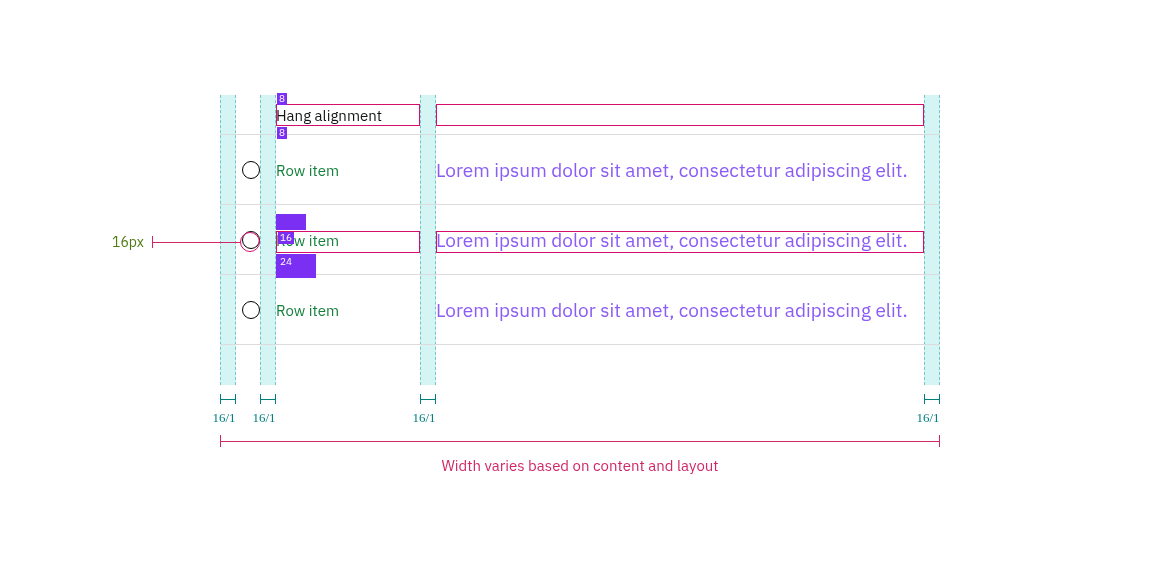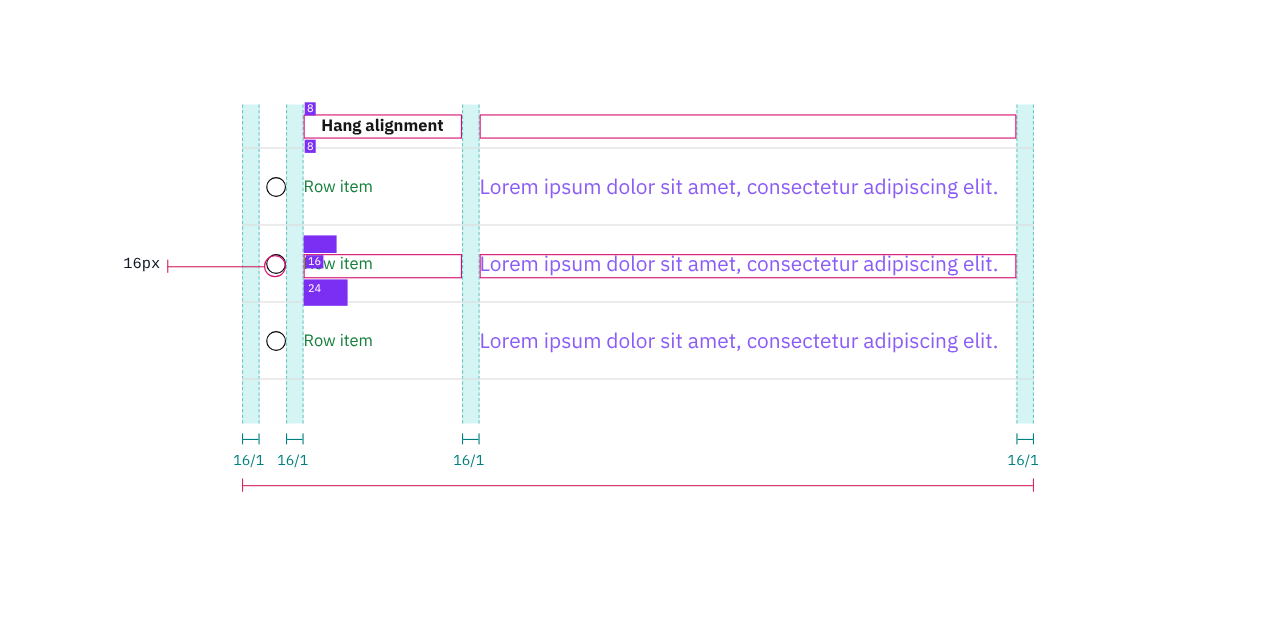--- a/index.html
+++ b/index.html
@@ -47,24 +47,23 @@
     position: absolute;
     left: 216px;
     top: 50%;
     transform: translateY(-50%);
     font-size: 19px;
     color: #8b5cf6;
     width: 490px;
   }
   .row.header .cell-col1,
   .row.header .cell-col2 {
-    font-weight: 700;
+    font-weight: 400;
     color: #161616;
     font-size: 15px;
-    padding-left: 16px;
   }
   .radio {
     position: absolute;
     left: 22px;
     top: 50%;
     transform: translateY(-50%);
     width: 18px;
     height: 18px;
     border: 1.5px solid #000;
     border-radius: 50%;
@@ -86,20 +85,21 @@
   .g3 { left: 420px; width: 16px; }
   .g4 { left: 924px; width: 16px; }
 
   
   .meas {
     position: absolute;
     top: 394px;
     font-size: 13px;
     color: #008080;
     text-align: center;
+    font-family: Liberation Serif, serif;
   }
   .meas .bar {
     position: relative;
     height: 10px;
     border-left: 1px solid #008080;
     border-right: 1px solid #008080;
   }
   .meas .bar::after {
     content: "";
     position: absolute;
@@ -166,22 +166,21 @@
     position: absolute;
     border-top: 1px solid #d12765;
   }
   .callout-tick {
     position: absolute;
     border-left: 1px solid #d12765;
   }
   .callout-label {
     position: absolute;
     font-size: 14px;
-    color: #0f172a;
-    font-family: Liberation Mono, monospace;
+    color: #4d7c0f;
   }
 </style>
 </head>
 <body>
 
 <div class="canvas">
 
   <div class="guide g1"></div>
   <div class="guide g2"></div>
   <div class="guide g3"></div>
@@ -240,14 +239,15 @@
   <div class="meas" style="left:420px; width:16px;">
     <div class="bar"></div>
     <div class="lbl" style="margin-left:-8px;">16/1</div>
   </div>
   <div class="meas" style="left:924px; width:16px;">
     <div class="bar"></div>
     <div class="lbl" style="margin-left:-8px;">16/1</div>
   </div>
 
   <div class="fullwidth-bracket"></div>
+  <div class="fullwidth-label">Width varies based on content and layout</div>
 
 </div>
 
 </body></html>

